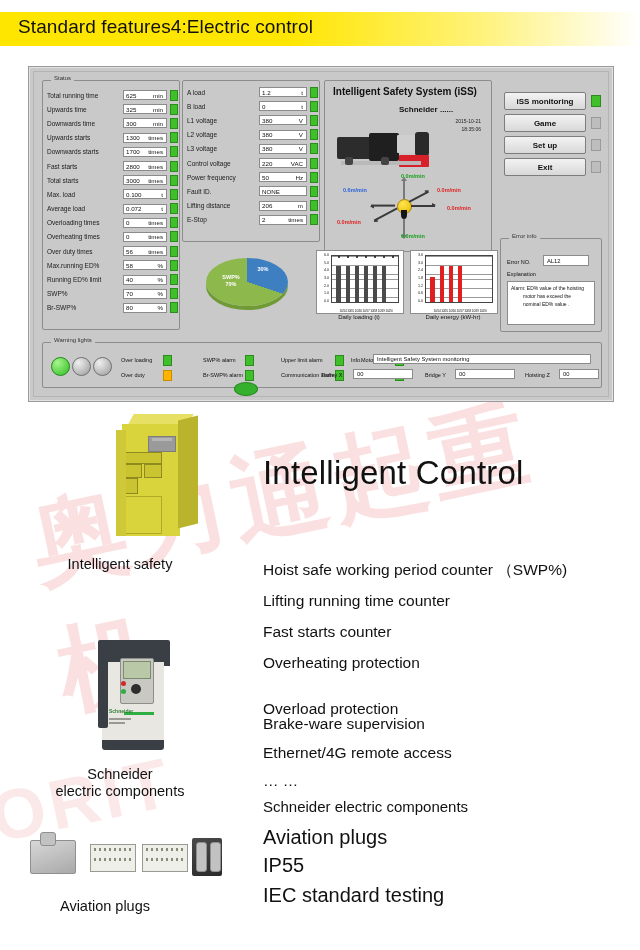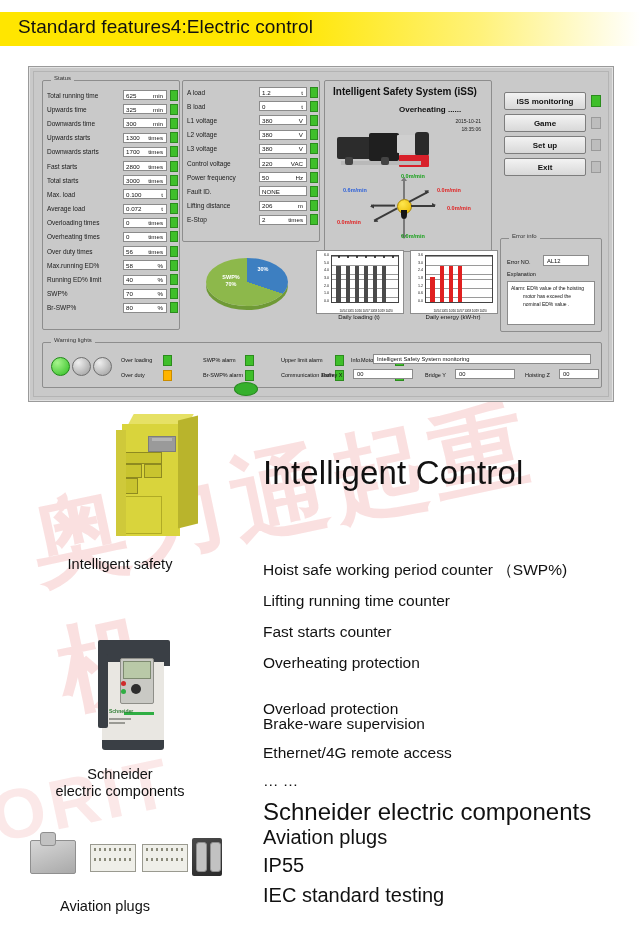--- a/index.html
+++ b/index.html
@@ -381,21 +381,21 @@
                 <span>2</span>
                 <span class="u">times</span>
               </div>
               <div class="led"></div>
             </div>
           </div>
       </div>
 
       <div class="gbox" style="left:290px;top:8px;width:166px;height:170px;">
         <div class="hmi-title" style="left:8px;top:5px;">Intelligent Safety System (iSS)</div>
-        <div class="monitoring" style="left:74px;top:24px;">Overheating ......</div>
+        <div class="monitoring" style="left:74px;top:24px;">Schneider ......</div>
         <div class="stamp" style="left:96px;top:37px;width:60px;">2015-10-21</div>
         <div class="stamp" style="left:96px;top:45px;width:60px;">18:35:06</div>
 
         <div class="hoist" style="left:12px;top:48px;width:118px;height:52px;">
           <div class="body" style="left:0px;top:8px;width:34px;height:22px;"></div>
           <div class="body" style="left:32px;top:4px;width:30px;height:28px;background:#1f1f1f;"></div>
           <div class="drum" style="left:60px;top:6px;width:20px;height:18px;background:#cfcfcf;"></div>
           <div class="drum" style="left:78px;top:3px;width:14px;height:24px;background:#2a2a2a;border-radius:3px;"></div>
           <div class="red" style="left:62px;top:26px;width:30px;height:12px;"></div>
           <div class="rail" style="left:4px;top:32px;width:80px;height:4px;"></div>
@@ -650,19 +650,19 @@
       <div class="li" style="left:263px;top:560px;">Hoist safe working period counter （SWP%)</div>
       <div class="li" style="left:263px;top:592px;">Lifting running time counter</div>
       <div class="li" style="left:263px;top:623px;">Fast starts counter</div>
       <div class="li" style="left:263px;top:654px;">Overheating protection</div>
       <div class="li" style="left:263px;top:700px;">Overload protection</div>
       <div class="li" style="left:263px;top:715px;">Brake-ware supervision</div>
       <div class="li" style="left:263px;top:744px;">Ethernet/4G remote access</div>
       <div class="li" style="left:263px;top:772px;">… …</div>
     </div>
   <div id="sec2">
-      <div class="li" style="left:263px;top:798px;font-size:24px;">Schneider electric components</div>
+      <div class="li" style="left:263px;top:798px;font-size:15px;">Schneider electric components</div>
       <div class="li" style="left:263px;top:826px;font-size:20px;">Aviation plugs</div>
       <div class="li" style="left:263px;top:854px;font-size:20px;">IP55</div>
       <div class="li" style="left:263px;top:884px;font-size:20px;">IEC standard testing</div>
     </div>
 
 </div>
 
 </body></html>

